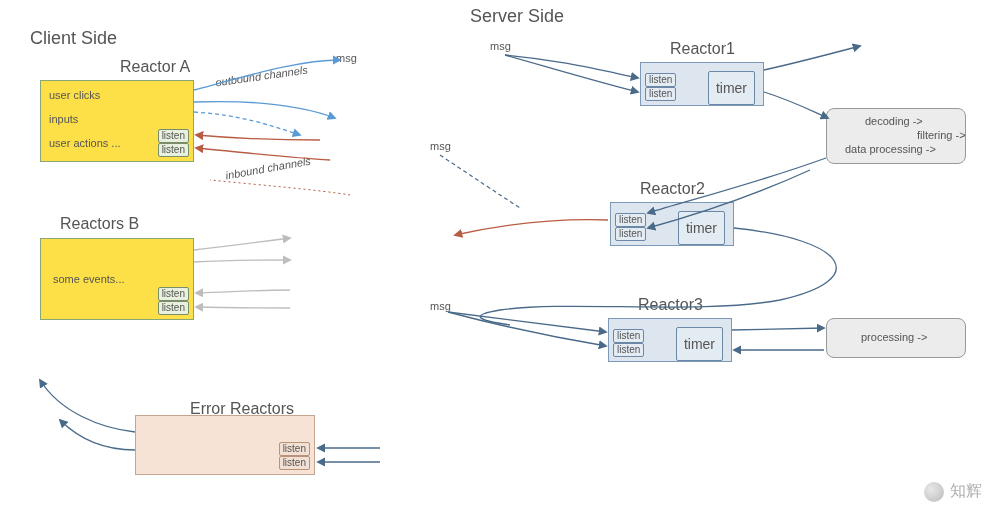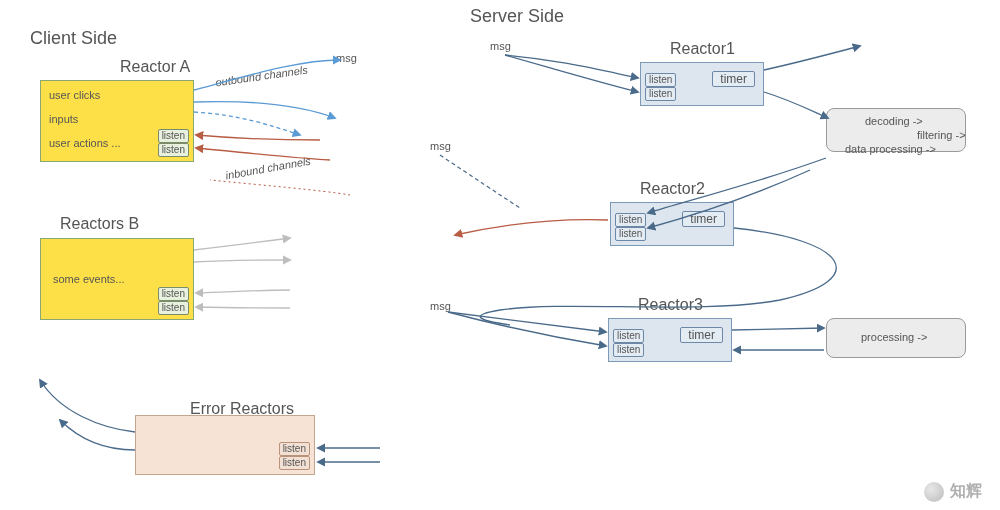--- a/index.html
+++ b/index.html
@@ -45,24 +45,24 @@
     background: #e8f0de;
     padding: 0 3px;
     line-height: 12px;
     color: #555;
     border-radius: 2px;
   }
   .listen.blue { border-color: #6d88a6; background: #e3ebf3; }
   .listen.peach { border-color: #b8937a; background: #f2e0d4; }
   .timer {
     position: absolute;
-    font-size: 12px;
+    font-size: 14px;
     border: 1px solid #6d88a6;
     background: #e3ebf3;
-    padding: 0 7px;
+    padding: 8px 7px;
     color: #555;
     border-radius: 2px;
   }
   .small-label {
     position: absolute;
     font-size: 11px;
     color: #555;
     font-style: italic;
   }
   .msg-label {
@@ -78,21 +78,20 @@
   }
   .watermark {
     position: absolute;
     right: 18px;
     bottom: 8px;
     font-size: 16px;
     color: #b0b0b0;
     display: flex;
     align-items: center;
     gap: 6px;
-    font-weight: bold;
   }
   .watermark .wm-circle {
     width: 20px; height: 20px; border-radius: 50%;
     background: radial-gradient(circle at 35% 35%, #e8e8e8 0%, #bbb 100%);
   }
 </style>
 </head>
 <body>
 
 <div class="section-title" style="left:30px; top:28px;">Client Side</div>
@@ -124,21 +123,21 @@
 </div>
 
 <div class="msg-label" style="left:490px; top:40px;">msg</div>
 <div class="reactor-label" style="left:670px; top:40px;">Reactor1</div>
 <div class="box box-blue" style="left:640px; top:62px; width:124px; height:44px;">
   <div class="listen blue" style="left:4px; top:10px;">listen</div>
   <div class="listen blue" style="left:4px; top:24px;">listen</div>
   <div class="timer" style="right:8px; top:8px;">timer</div>
 </div>
 
-<div class="box box-grey" style="left:826px; top:108px; width:140px; height:44px;">
+<div class="box box-grey" style="left:826px; top:108px; width:140px; height:56px;">
   <div class="box-text" style="left:38px; top:6px;">decoding -&gt;</div>
   <div class="box-text" style="left:42px; top:20px;margin-left:48px;">filtering -&gt;</div>
   <div class="box-text" style="left:18px; top:34px;">data processing -&gt;</div>
 </div>
 
 <div class="msg-label" style="left:430px; top:140px;">msg</div>
 <div class="reactor-label" style="left:640px; top:180px;">Reactor2</div>
 <div class="box box-blue" style="left:610px; top:202px; width:124px; height:44px;">
   <div class="listen blue" style="left:4px; top:10px;">listen</div>
   <div class="listen blue" style="left:4px; top:24px;">listen</div>

